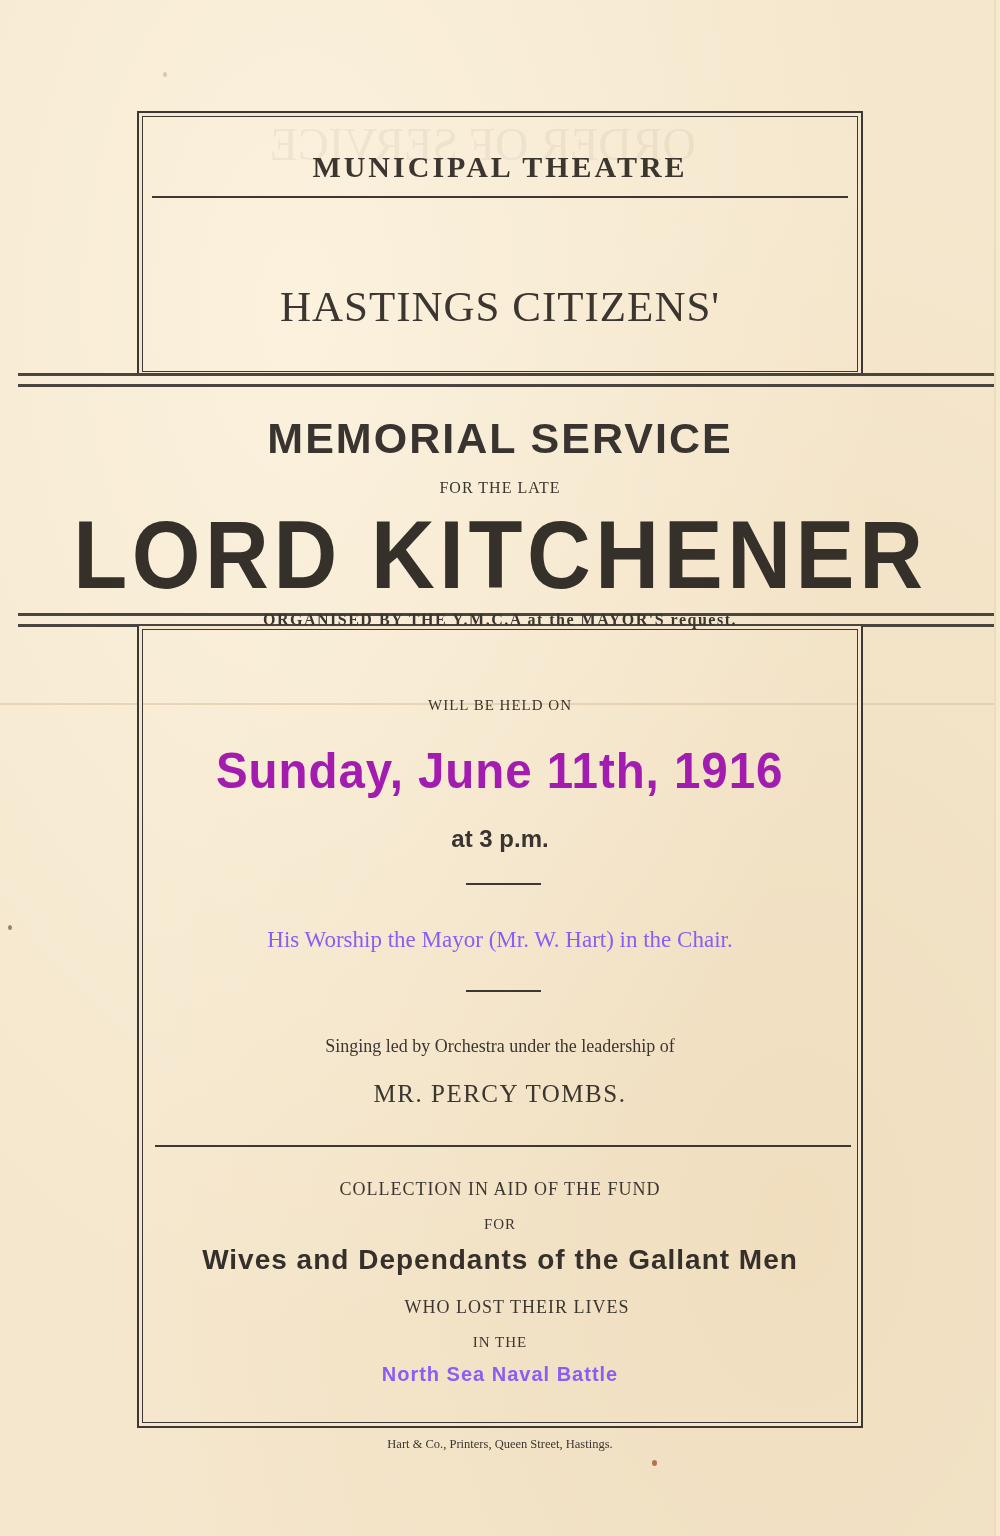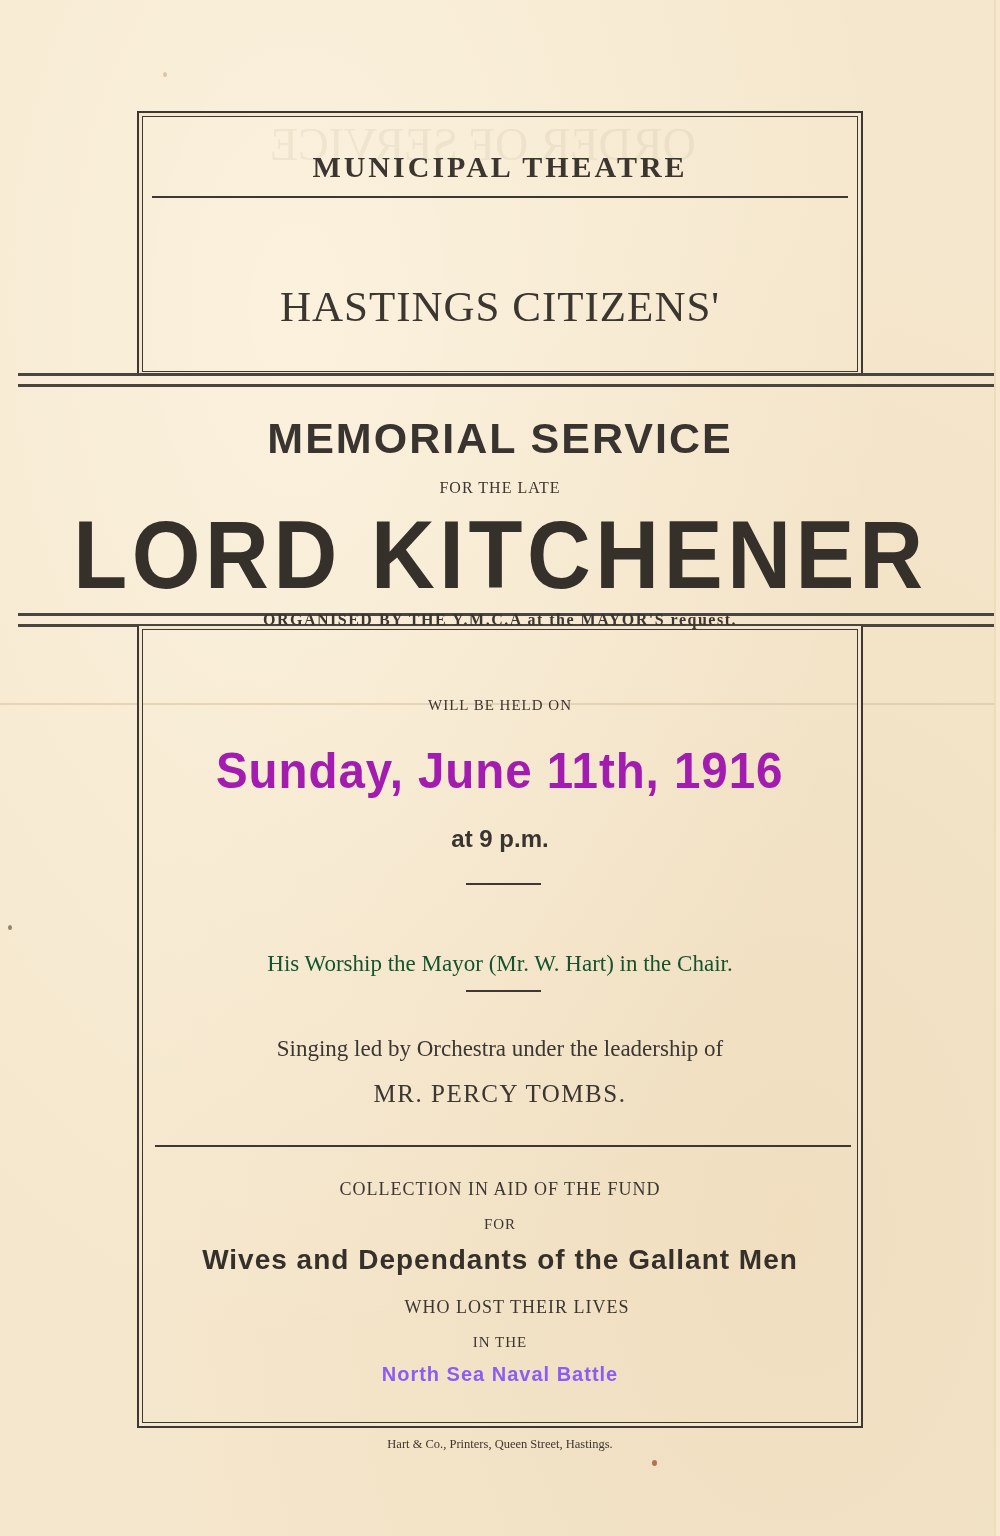--- a/index.html
+++ b/index.html
@@ -53,22 +53,22 @@
 
     #t-municipal { top: 150px; font-size: 30px; font-weight: bold; letter-spacing: 3px; color: #3c3631; }
     #t-citizens  { top: 282px; font-size: 43px; letter-spacing: 1px; color: #3c3631; }
     #t-memorial  { top: 414px; font-size: 43px; font-weight: bold; letter-spacing: 2px; color: #3a3430; }
     #t-forlate   { top: 479px; font-size: 16px; letter-spacing: 1px; color: #3c3631; }
     #t-kitchener { top: 500px; font-size: 96px; font-weight: bold; letter-spacing: 5px; color: #36302b; }
     #t-organised { top: 611px; font-size: 16px; font-weight: bold; letter-spacing: 1.5px; color: #3c3631; }
     #t-heldon    { top: 697px; font-size: 15px; letter-spacing: 1px; color: #3c3631; }
     #t-date      { top: 742px; font-size: 50px; font-weight: bold; letter-spacing: 1px; color: #a21caf; }
     #t-time      { top: 825px; font-size: 24px; font-weight: bold; color: #3a3430; }
-    #t-mayor     { top: 927px; font-size: 23px; color: #14532d; margin-top: 24px; }
-    #t-singing   { top: 1036px; font-size: 23px; color: #3c3631; }
+    #t-mayor     { top: 927px; font-size: 23px; color: #8b5cf6; }
+    #t-singing   { top: 1036px; font-size: 18px; color: #3c3631; }
     #t-percy     { top: 1080px; font-size: 25px; letter-spacing: 1.5px; color: #3c3631; }
     #t-collection{ top: 1179px; font-size: 18px; letter-spacing: 1px; color: #3c3631; }
     #t-for       { top: 1216px; font-size: 15px; letter-spacing: 1px; color: #3c3631; }
     #t-wives     { top: 1244px; font-size: 28px; font-weight: bold; letter-spacing: 1px; color: #36302b; }
     #t-wholost   { top: 1297px; font-size: 18px; letter-spacing: 1px; color: #3c3631; margin-left: 17px; }
     #t-inthe     { top: 1334px; font-size: 15px; letter-spacing: 1px; color: #3c3631; }
     #t-northsea  { top: 1363px; font-size: 20px; font-weight: bold; letter-spacing: 1px; color: #8b5cf6; }
     #t-printer   { top: 1437px; font-size: 12.5px; color: #3c3631; }
 
     .short-rule { position: absolute; left: 466px; width: 75px; height: 2px; background: #3d3833; }
@@ -121,21 +121,21 @@
 <div class="center-text serif" id="t-organised">
   <span>ORGANISED BY THE Y.M.C.A  at the MAYOR'S request.</span>
 </div>
 <div class="center-text serif" id="t-heldon">
   <span>WILL BE HELD ON</span>
 </div>
 <div class="center-text sans" id="t-date">
   <span class="condensed" style="transform: scaleX(0.95);">Sunday, June 11th, 1916</span>
 </div>
 <div class="center-text sans" id="t-time">
-  <span>at 9 p.m.</span>
+  <span>at 3 p.m.</span>
 </div>
 
 <div class="short-rule" style="top:883px;"></div>
 
 <div class="center-text serif" id="t-mayor">
   <span>His Worship the Mayor (Mr. W. Hart) in the Chair.</span>
 </div>
 
 <div class="short-rule" style="top:990px;"></div>
 

